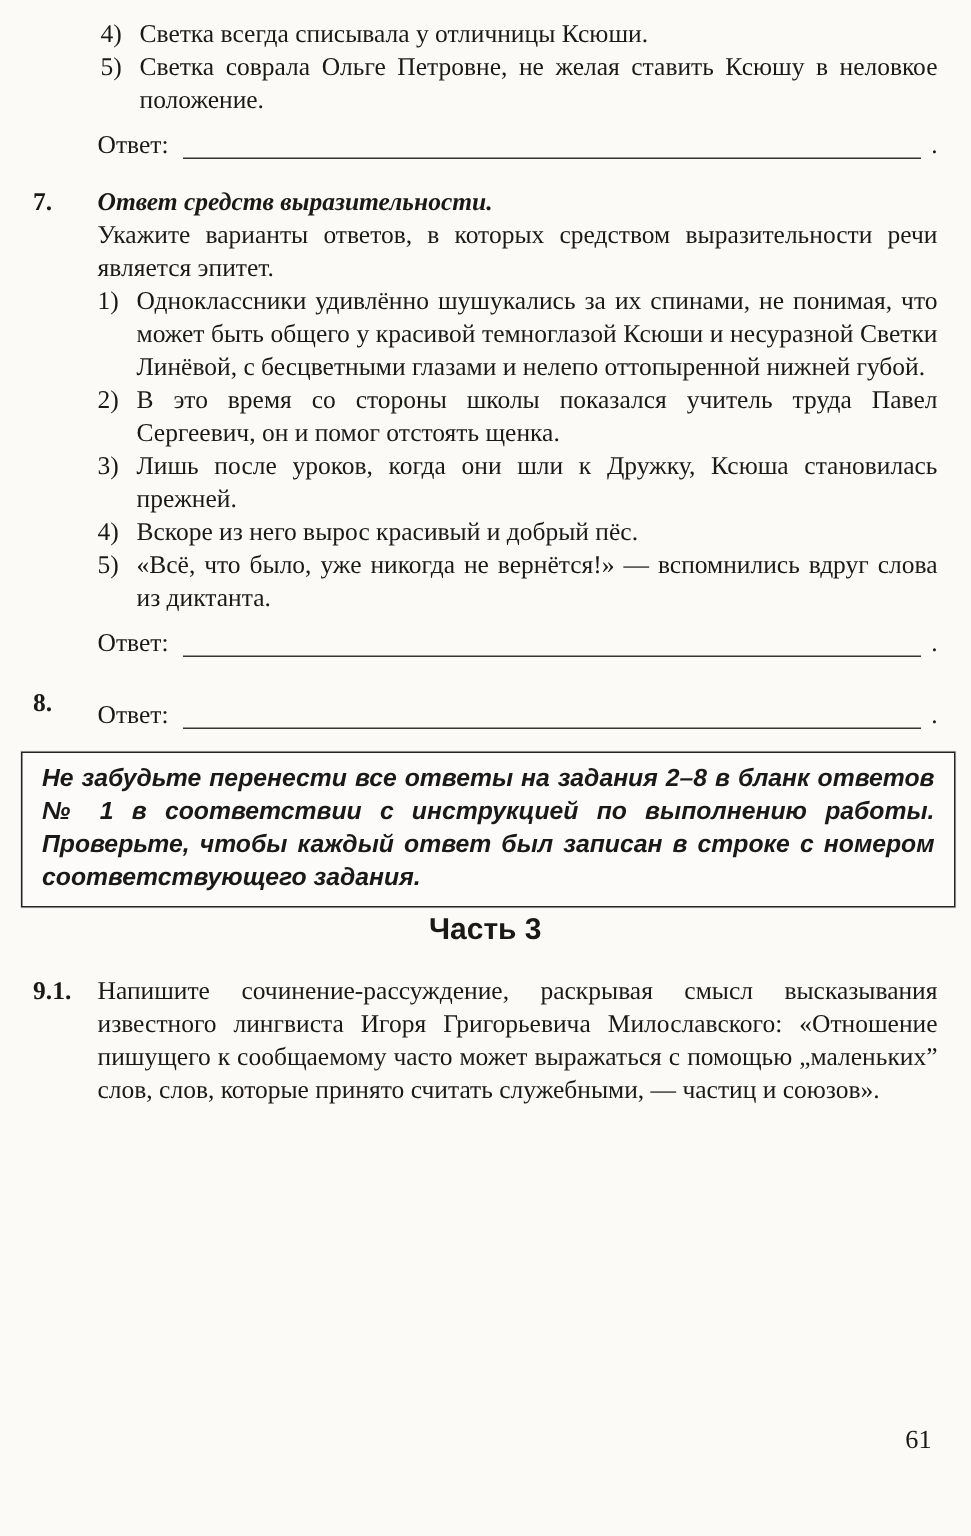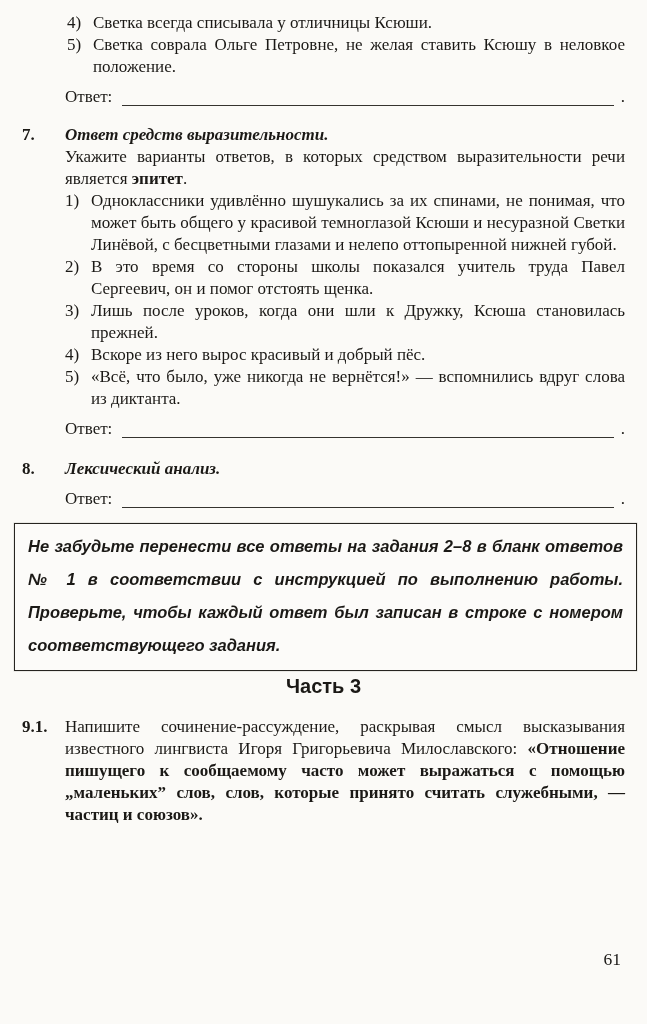--- a/index.html
+++ b/index.html
@@ -23,21 +23,21 @@
   .qnum {
     flex: none; width: 43px;
     font-weight: 700;
   }
   .qbody { flex: 1; min-width: 0; }
   .qtitle {
     margin: 0;
     font-weight: 700; font-style: italic;
   }
   .qtext { margin: 0; text-align: justify; }
-  .qtext .b { font-weight: 700; }
+  .qtext .b { font-weight: 400; }
   
   .options { margin: 0; }
   .opt { display: flex; }
   .optnum { flex: none; width: 26px; }
   .opttext { flex: 1; min-width: 0; text-align: justify; font-family: Liberation Serif, serif; }
   .tail-options { margin-left: 45px; }
   
   .answer-row {
     display: flex; align-items: flex-end;
     margin-top: 8px;
@@ -53,21 +53,21 @@
   .sec { margin-top: 16px; }
   .sec8 { margin-top: 18px; }
   
   .notice {
     box-sizing: border-box;
     margin: 13px -12px 0 -8px;
     border: 1.6px solid #262420;
     padding: 6px 13px 8px 13px;
     font-family: "Liberation Sans", "DejaVu Sans", sans-serif;
     font-style: italic; font-weight: 700;
-    font-size: 16.5px; line-height: 33px;
+    font-size: 16.5px; line-height: 22px;
     text-align: justify;
     background: #fcfbf9;
     box-shadow: 0 0 0 0.5px #55524c33;
   }
   .part-heading {
     margin: 4px 0 0 0;
     text-align: center;
     font-family: "Liberation Sans", "DejaVu Sans", sans-serif;
     font-weight: 700;
     font-size: 20px; line-height: 22px;
@@ -134,21 +134,20 @@
         <span class="answer-label">Ответ:</span>
         <span class="answer-line"></span>
         <span class="answer-period">.</span>
       </div>
     </div>
   </section>
 
   <section class="qrow sec8">
     <div class="qnum">8.</div>
     <div class="qbody">
-      <p class="qtitle">Лексический анализ.</p>
       <div class="answer-row">
         <span class="answer-label">Ответ:</span>
         <span class="answer-line"></span>
         <span class="answer-period">.</span>
       </div>
     </div>
   </section>
 
   <div class="notice">
     <span>Не забудьте перенести все ответы на задания 2–8 в бланк ответов № 1 в соответствии с инструкцией по выполнению работы. Проверьте, чтобы каждый ответ был записан в строке с номером соответствующего задания.</span>

